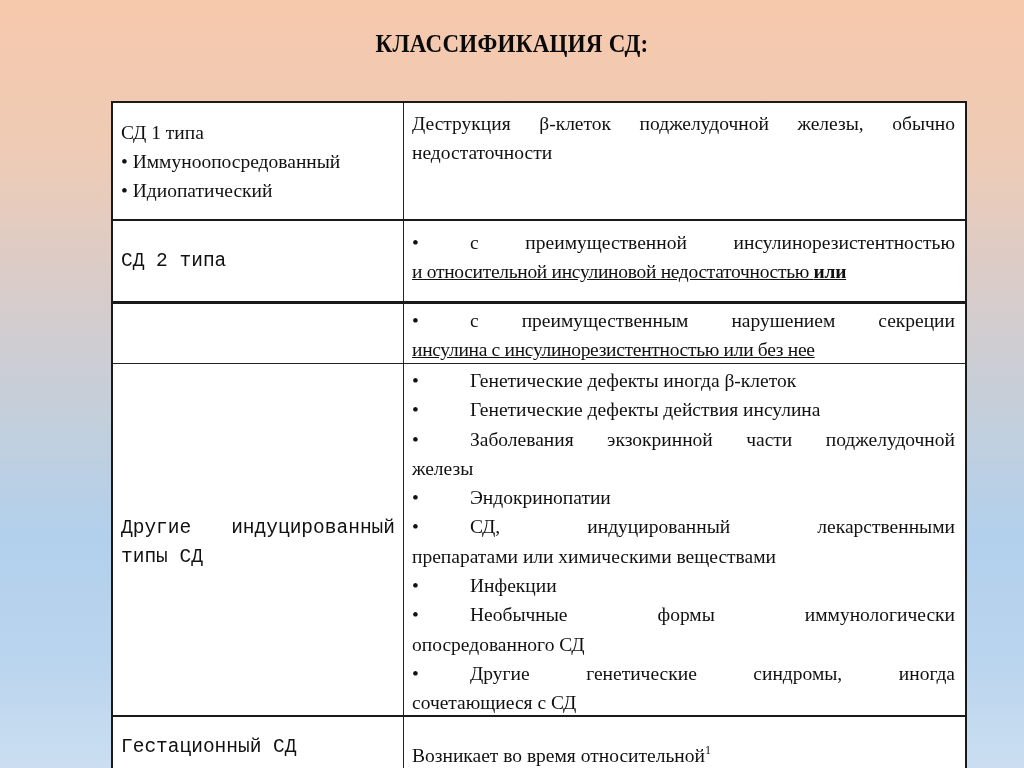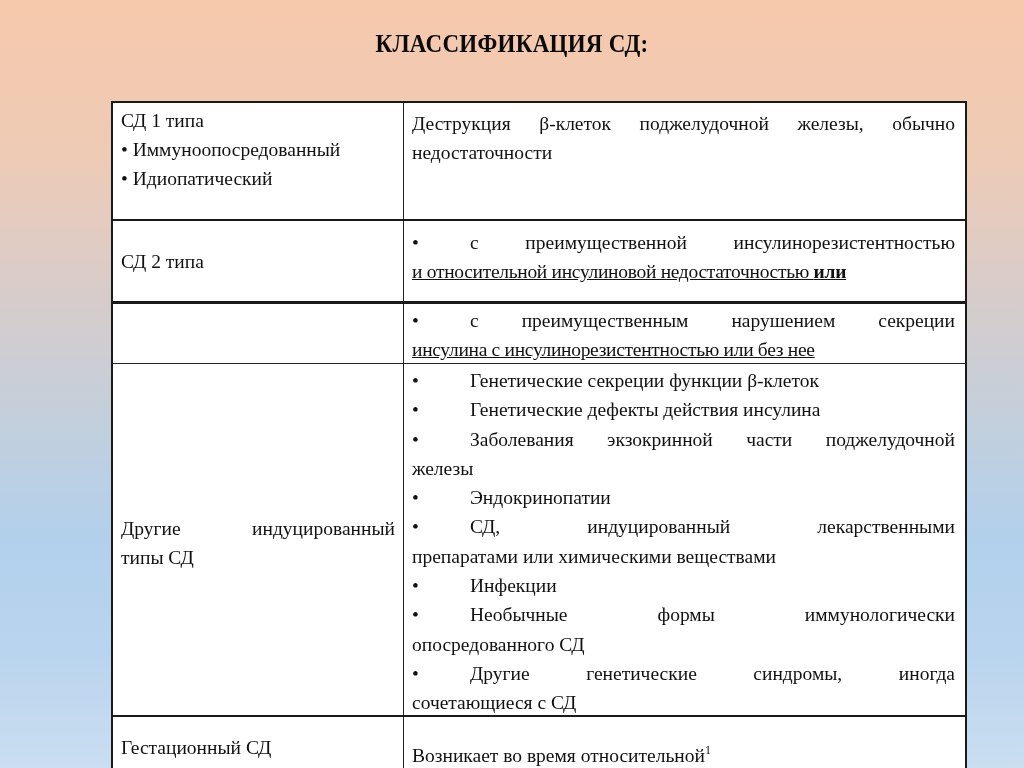--- a/index.html
+++ b/index.html
@@ -17,39 +17,39 @@
   .tbl {
     position:absolute; left:111px; top:101px; width:852px;
     background:#fff;
     border:2px solid #1a1a1a;
     border-bottom:none;
   }
   .row { display:flex; border-bottom:2px solid #1a1a1a; }
   .row.thin { border-bottom:1.5px solid #222; }
   .c1 { width:291px; border-right:1.5px solid #222; padding:0 8px; box-sizing:border-box; font-size:19.5px; line-height:29px; display:flex; flex-direction:column; }
   .c2 { flex:1; padding:12px 10px 0 8px; box-sizing:border-box; font-size:19.5px; line-height:29px; text-align:justify; }
-  .c1 .v { margin:auto 0; }
+  .c1 .v { margin:auto 0;font-family:Liberation Mono, monospace; }
   .just { text-align:justify; text-align-last:justify; }
   .bl { display:flex; }
   .bl .dot { width:58px; flex:none; }
   .bl .t { flex:1; }
   .sup { font-size:12px; vertical-align:super; }
   .b { font-weight:bold; }
   .line { display:block; }
   .tight { letter-spacing:-0.3px;text-decoration:underline; }
 </style>
 </head>
 <body>
 
 <div class="title">КЛАССИФИКАЦИЯ СД:</div>
 
 <div class="tbl">
 
   <div class="row" style="height:116px">
-    <div class="c1" style="padding-top:3px">
+    <div class="c1" style="padding-top:15px">
       <span class="line">СД 1 типа</span>
       <span class="line">• Иммуноопосредованный</span>
       <span class="line">• Идиопатический</span>
     </div>
     <div class="c2" style="padding-top:6px">
       <span class="line just">Деструкция β-клеток поджелудочной железы, обычно</span>
       <span class="line">недостаточности</span>
     </div>
   </div>
 
@@ -85,21 +85,21 @@
   <div class="row" style="height:351px">
     <div class="c1">
       <div class="v" style="margin-top:150px">
         <span class="line just">Другие индуцированный</span>
         <span class="line">типы СД</span>
       </div>
     </div>
     <div class="c2" style="padding-top:2px;line-height:29.3px">
       <div class="bl">
         <span class="dot">•</span>
-        <span class="t">Генетические секреции функции β-клеток</span>
+        <span class="t">Генетические дефекты иногда β-клеток</span>
       </div>
       <div class="bl">
         <span class="dot">•</span>
         <span class="t">Генетические дефекты действия инсулина</span>
       </div>
       <div class="bl">
         <span class="dot">•</span>
         <span class="t just">Заболевания экзокринной части поджелудочной</span>
       </div>
       <span class="line">железы</span>

